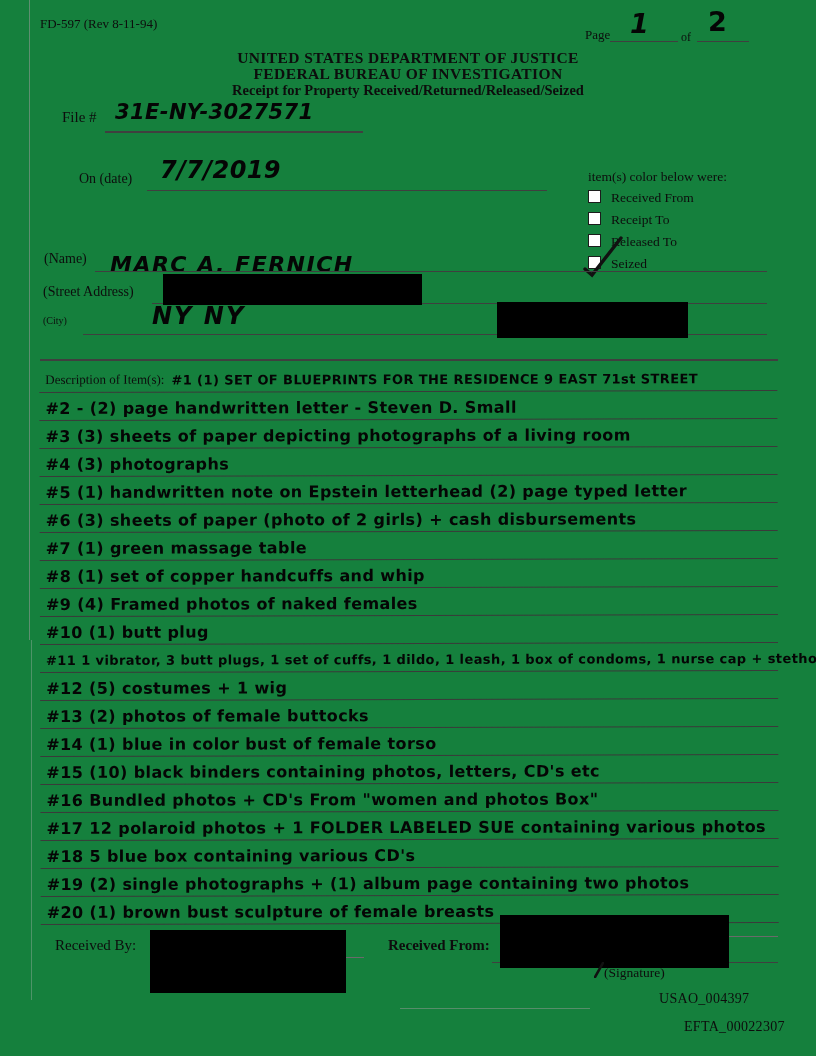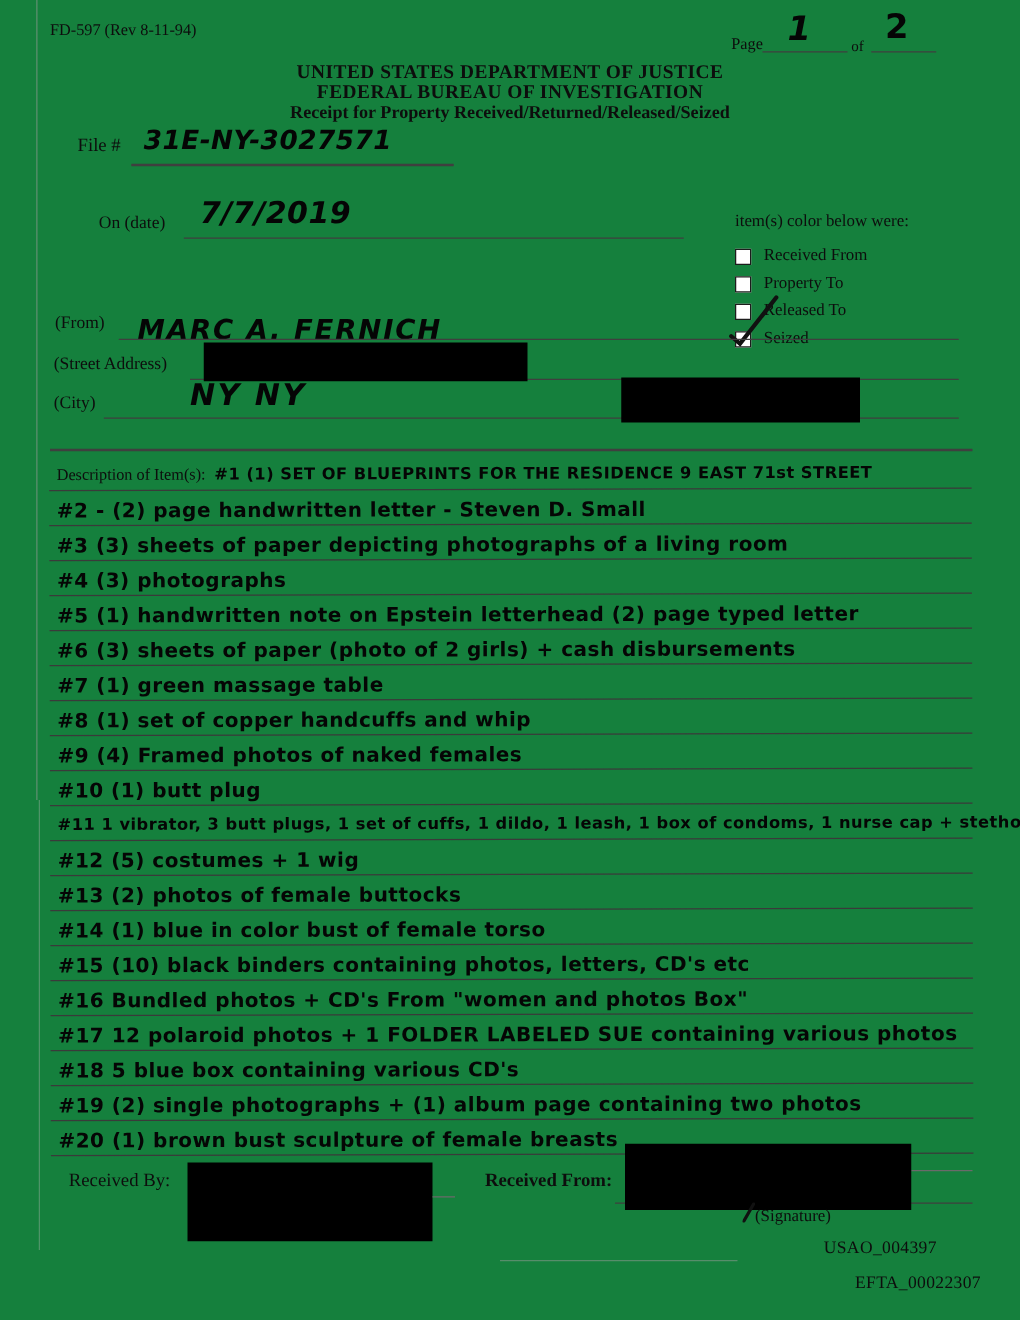--- a/index.html
+++ b/index.html
@@ -25,28 +25,28 @@
   .page-total{left:708px;top:6px;font-size:27px;}
   .title-block{left:0;right:0;top:50px;text-align:center;line-height:16px;}
   .title-1,.title-2{font-size:15.5px;font-weight:700;letter-spacing:.4px;}
   .title-3{font-size:14.5px;font-weight:700;}
   .file-label{left:62px;top:109px;font-size:15px;}
   .file-value{left:115px;top:100px;font-size:21px;}
   .date-label{left:79px;top:171px;font-size:14px;}
   .date-value{left:160px;top:156px;font-size:24px;}
   .status-block{left:588px;top:169px;width:200px;}
   .status-title{font-size:13.5px;margin-bottom:5px;}
-  .opt{position:relative;display:flex;align-items:flex-end;height:22px;}
+  .opt{position:relative;display:flex;align-items:flex-start;height:22px;}
   .cb{width:11px;height:11px;border:1.5px solid #1c1c1c;display:inline-block;flex:0 0 auto;background:#fff;}
   .opt-label{font-size:13.5px;margin-left:10px;}
   .checkmark{position:absolute;left:-6px;top:-24px;width:42px;height:46px;pointer-events:none;}
   .name-label{left:44px;top:251px;font-size:14px;}
   .name-value{left:110px;top:252px;font-size:22px;letter-spacing:1.5px;}
   .street-label{left:43px;top:284px;font-size:14px;}
-  .city-label{left:43px;top:315px;font-size:14px;}
+  .city-label{left:43px;top:315px;font-size:10px;}
   .city-value{left:152px;top:302px;font-size:24px;letter-spacing:2px;}
   .redact{position:absolute;background:#000;}
   .redact-street{left:163px;top:274px;width:259px;height:31px;}
   .redact-city{left:497px;top:302px;width:191px;height:36px;}
   .redact-recv-by{left:150px;top:930px;width:196px;height:63px;}
   .redact-recv-from{left:500px;top:915px;width:229px;height:53px;}
   .desc-block{position:absolute;left:40px;top:364px;width:738px;transform:rotate(-0.15deg);}
   .desc-row{
     height:28px;border-bottom:1.4px solid #3a3a3a;position:relative;
     white-space:nowrap;display:flex;align-items:flex-end;padding-left:6px;box-sizing:border-box;overflow:visible;
@@ -94,37 +94,37 @@
 
   <div class="abs status-block">
     <div class="status-title">item(s) color below were:</div>
     <div>
         <div class="opt">
           <span class="cb"></span>
           <span class="opt-label">Received From</span>
         </div>
         <div class="opt">
           <span class="cb"></span>
-          <span class="opt-label">Property To</span>
+          <span class="opt-label">Receipt To</span>
         </div>
         <div class="opt">
           <span class="cb"></span>
           <span class="opt-label">Released To</span>
         </div>
         <div class="opt">
           <span class="cb"></span>
           <svg class="checkmark" viewBox="0 0 42 46">
             <path d="M3 37 L10 43 L39 6" fill="none" stroke="#111" stroke-width="3.4" stroke-linecap="round"></path>
           </svg>
           <span class="opt-label">Seized</span>
         </div>
       </div>
   </div>
 
-  <div class="abs name-label">(From)</div>
+  <div class="abs name-label">(Name)</div>
   <div class="abs hand slant name-value">MARC A. FERNICH</div>
   <div class="rule" style="left:95px;top:271px;width:672px;"></div>
 
   <div class="abs street-label">(Street Address)</div>
   <div class="rule" style="left:152px;top:303px;width:615px;"></div>
   <div class="redact redact-street"></div>
 
   <div class="abs city-label">(City)</div>
   <div class="abs hand slant city-value">NY NY</div>
   <div class="rule" style="left:83px;top:334px;width:684px;"></div>

